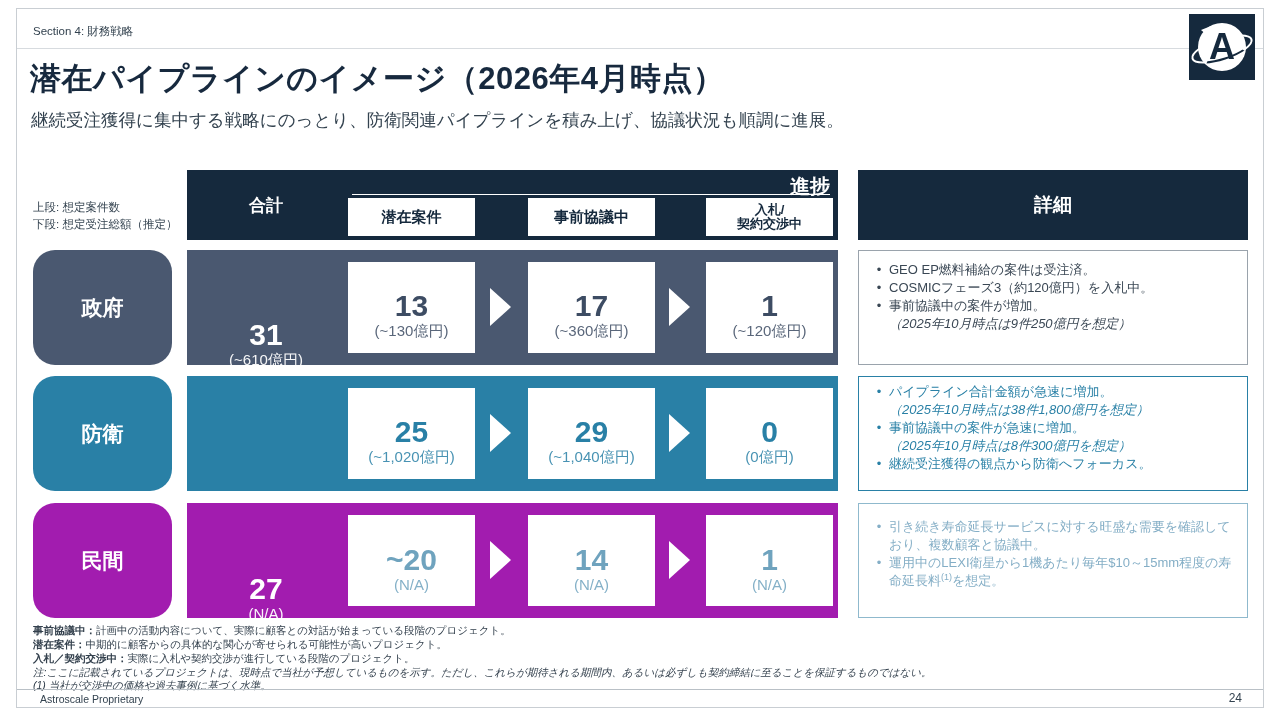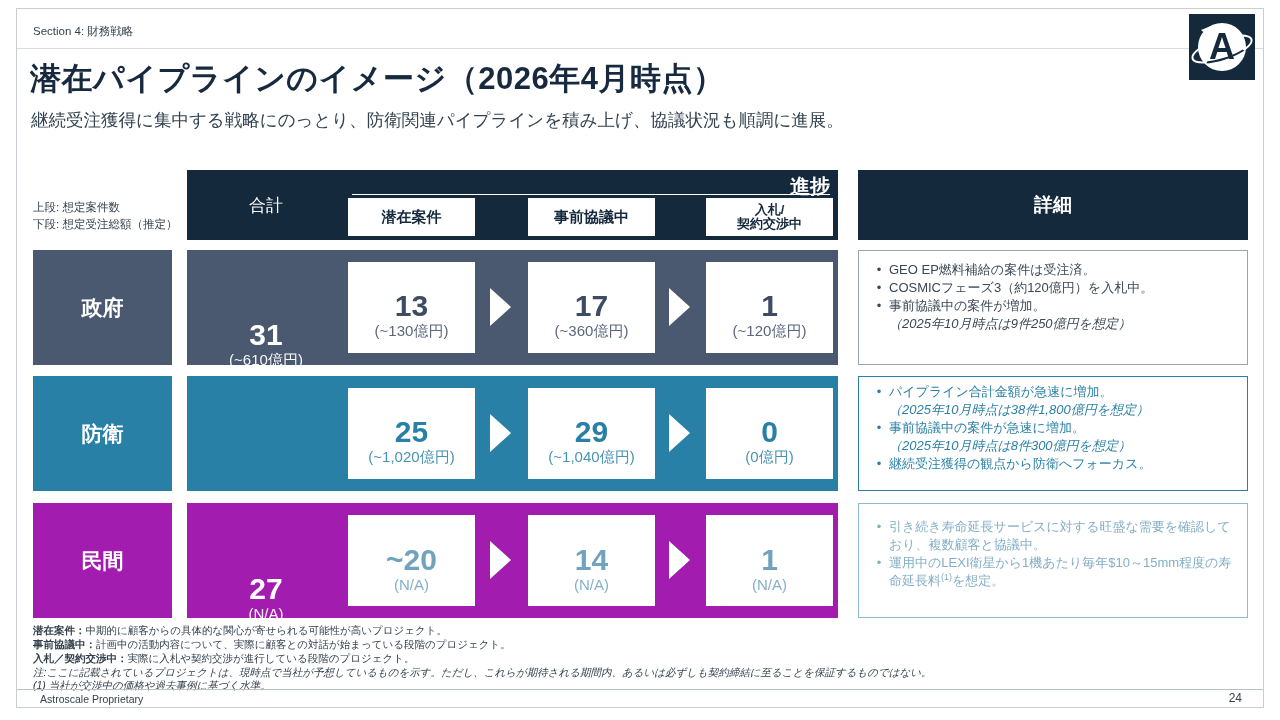--- a/index.html
+++ b/index.html
@@ -10,32 +10,32 @@
   .top-divider{position:absolute;left:17px;top:48px;width:1246px;border-top:1px solid #d7dbdf;}
   .title{position:absolute;left:30px;top:58px;font-size:31px;font-weight:bold;color:#17293e;letter-spacing:.5px;}
   .subtitle{position:absolute;left:31px;top:108px;font-size:17.5px;color:#33424F;}
   .logo{position:absolute;left:1189px;top:14px;width:66px;height:66px;}
 
   .legend{position:absolute;left:33px;top:199px;font-size:11.5px;color:#33424F;line-height:1.45;}
 
   
   .hdr-main{position:absolute;left:187px;top:170px;width:651px;height:70px;background:#15293D;color:#fff;}
   .hdr-total{position:absolute;left:0;top:0;width:158px;height:70px;display:flex;align-items:center;justify-content:center;
-             font-size:17px;font-weight:normal;}
+             font-size:17px;font-weight:bold;}
   .hdr-progress{position:absolute;left:165px;top:3px;width:478px;text-align:right;font-size:20px;font-weight:bold;}
   .hdr-underline{position:absolute;left:165px;top:24px;width:478px;border-top:1.5px solid #fff;}
   .stagebox{position:absolute;top:28px;width:127px;height:38px;background:#fff;color:#15293D;display:flex;
             align-items:center;justify-content:center;text-align:center;font-weight:bold;font-size:15px;line-height:1.1;}
   .stagebox.small{font-size:13px;}
   .hdr-details{position:absolute;left:858px;top:170px;width:390px;height:70px;background:#15293D;color:#fff;
                display:flex;align-items:center;justify-content:center;font-size:19px;font-weight:bold;}
 
   
   .cat{position:absolute;left:33px;width:139px;height:115px;display:flex;align-items:center;justify-content:center;
-       color:#fff;font-size:21px;font-weight:bold;}
+       color:#fff;font-size:21px;font-weight:bold;border-radius:22px;}
   .band{position:absolute;left:187px;width:651px;height:115px;}
   .row0 .band,.row0.cat{background:#4A5870;}
   .row1 .band,.row1.cat{background:#2980A6;}
   .row2 .band,.row2.cat{background:#a21caf;}
   .row0{--c:#3D4C63;--cb:#9AA3AC;--ct:#3A4754;}
   .row1{--c:#2980A6;--cb:#2980A6;--ct:#2980A6;}
   .row2{--c:#6FA3BE;--cb:#8FB9CD;--ct:#84AEC6;}
 
   .total{position:absolute;left:0;top:0;width:158px;height:115px;display:flex;flex-direction:column;
          align-items:center;justify-content:center;color:#fff;margin-top:36px;}
@@ -217,22 +217,22 @@
           <span>引き続き寿命延長サービスに対する旺盛な需要を確認しており、複数顧客と協議中。</span>
         </div>
       <div class="dline">
           <span class="blt">•</span>
         <span><span>運用中のLEXI衛星から1機あたり毎年$10～15mm程度の寿命延長料</span><span class="sup">(1)</span><span>を想定。</span></span>
       </div>
     </div>
   </div>
 
   <div class="foot">
+    <div><span class="term">事前協議中：</span><span>計画中の活動内容について、実際に顧客との対話が始まっている段階のプロジェクト。</span></div>
     <div><span class="term">潜在案件：</span><span>中期的に顧客からの具体的な関心が寄せられる可能性が高いプロジェクト。</span></div>
-    <div><span class="term">事前協議中：</span><span>計画中の活動内容について、実際に顧客との対話が始まっている段階のプロジェクト。</span></div>
     <div><span class="term">入札／契約交渉中：</span><span>実際に入札や契約交渉が進行している段階のプロジェクト。</span></div>
     <div class="ital">注:ここに記載されているプロジェクトは、現時点で当社が予想しているものを示す。ただし、これらが期待される期間内、あるいは必ずしも契約締結に至ることを保証するものではない。</div>
     <div class="ital">(1) 当社が交渉中の価格や過去事例に基づく水準。</div>
   </div>
 
   <div class="footer-line"></div>
   <div class="footer-left">Astroscale Proprietary</div>
   <div class="page-num">24</div>
 </div>
 

